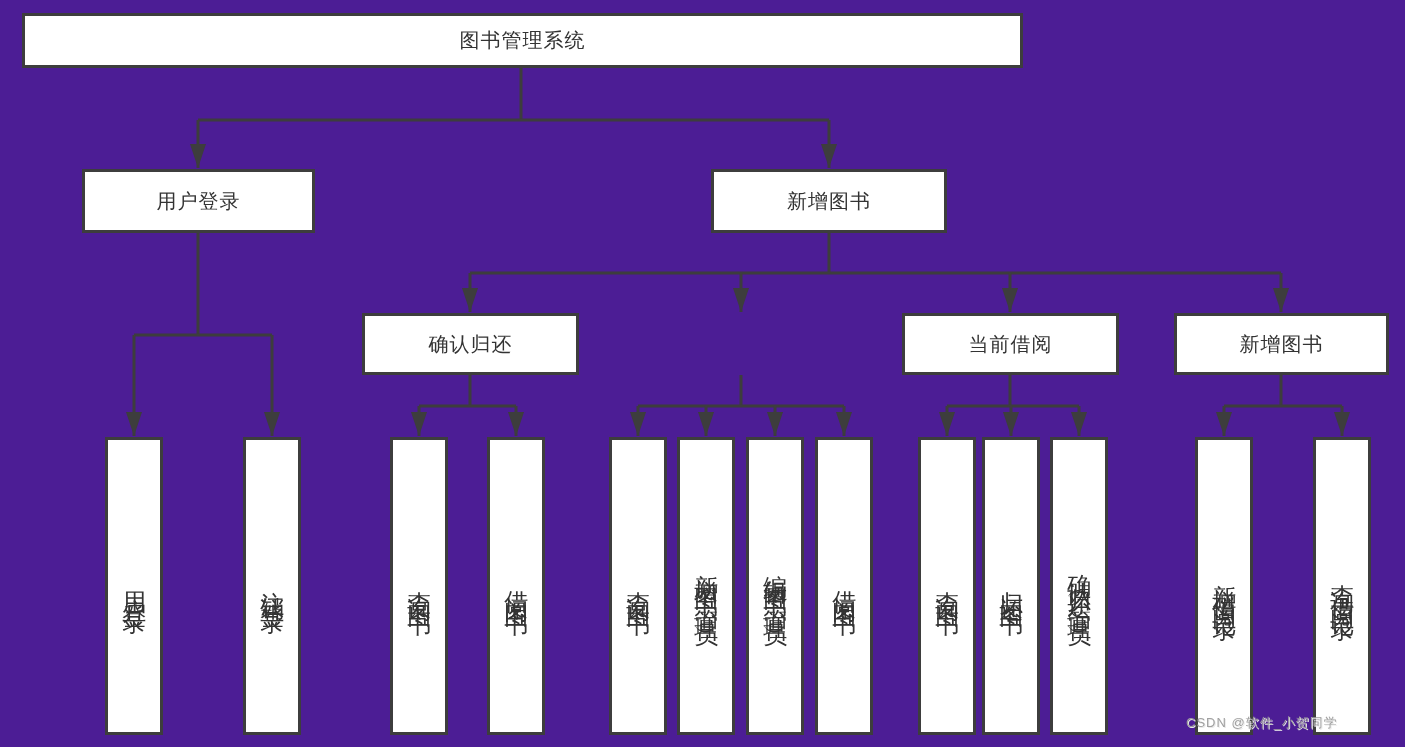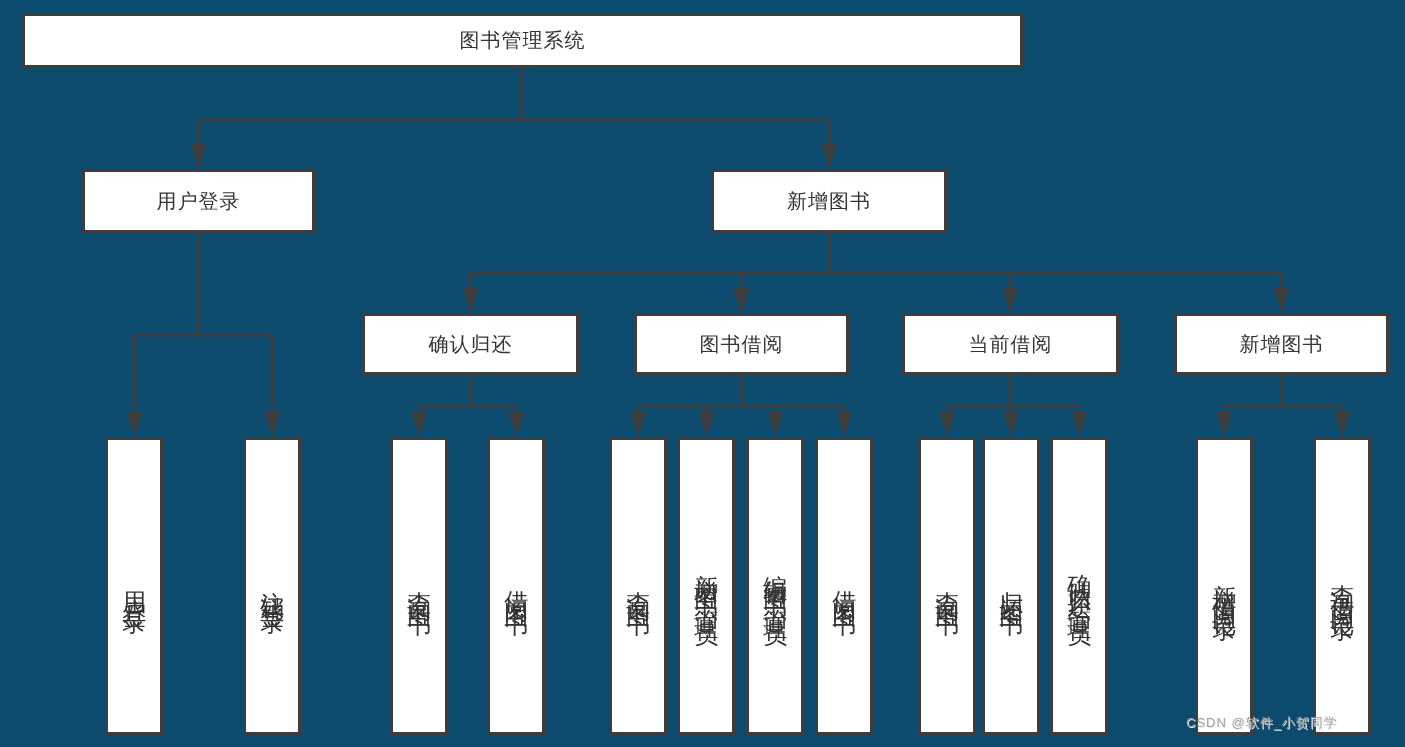--- a/index.html
+++ b/index.html
@@ -3,21 +3,21 @@
 <meta charset="utf-8">
 <style>
   :root{
     --line:#3d3d3d;
     --text:#333333;
   }
   html,body{margin:0;padding:0;background:#ffffff;}
   #canvas{
     position:relative;
     width:1405px;height:747px;
-    background:#0c4a6e;
+    background:#4c1d95;
     font-family:"Liberation Sans","DejaVu Sans",sans-serif;
     overflow:hidden;
   }
   #wires{position:absolute;left:0;top:0;z-index:0;}
   .node{
     position:absolute;
     box-sizing:border-box;
     border:3px solid var(--line);
     background:#ffffff;
     color:var(--text);
@@ -103,21 +103,20 @@
       <line x1="1342" y1="406" x2="1342" y2="436" marker-end="url(#arw)"></line>
     </g>
   </svg>
 
   <div class="node h" style="left:22px;top:13px;width:1001px;height:55px">图书管理系统</div>
 
   <div class="node h" style="left:82px;top:169px;width:233px;height:64px">用户登录</div>
   <div class="node h" style="left:711px;top:169px;width:236px;height:64px">新增图书</div>
 
   <div class="node h" style="left:362px;top:313px;width:217px;height:62px">确认归还</div>
-  <div class="node h" style="left:634px;top:313px;width:215px;height:62px">图书借阅</div>
   <div class="node h" style="left:902px;top:313px;width:217px;height:62px">当前借阅</div>
   <div class="node h" style="left:1174px;top:313px;width:215px;height:62px">新增图书</div>
 
   <div class="node v" style="left:105px;top:437px;width:58px;height:298px">用户登录</div>
   <div class="node v" style="left:243px;top:437px;width:58px;height:298px">注销登录</div>
 
   <div class="node v" style="left:390px;top:437px;width:58px;height:298px">查询图书</div>
   <div class="node v" style="left:487px;top:437px;width:58px;height:298px">借阅图书</div>
 
   <div class="node v" style="left:609px;top:437px;width:58px;height:298px">查询图书</div>

